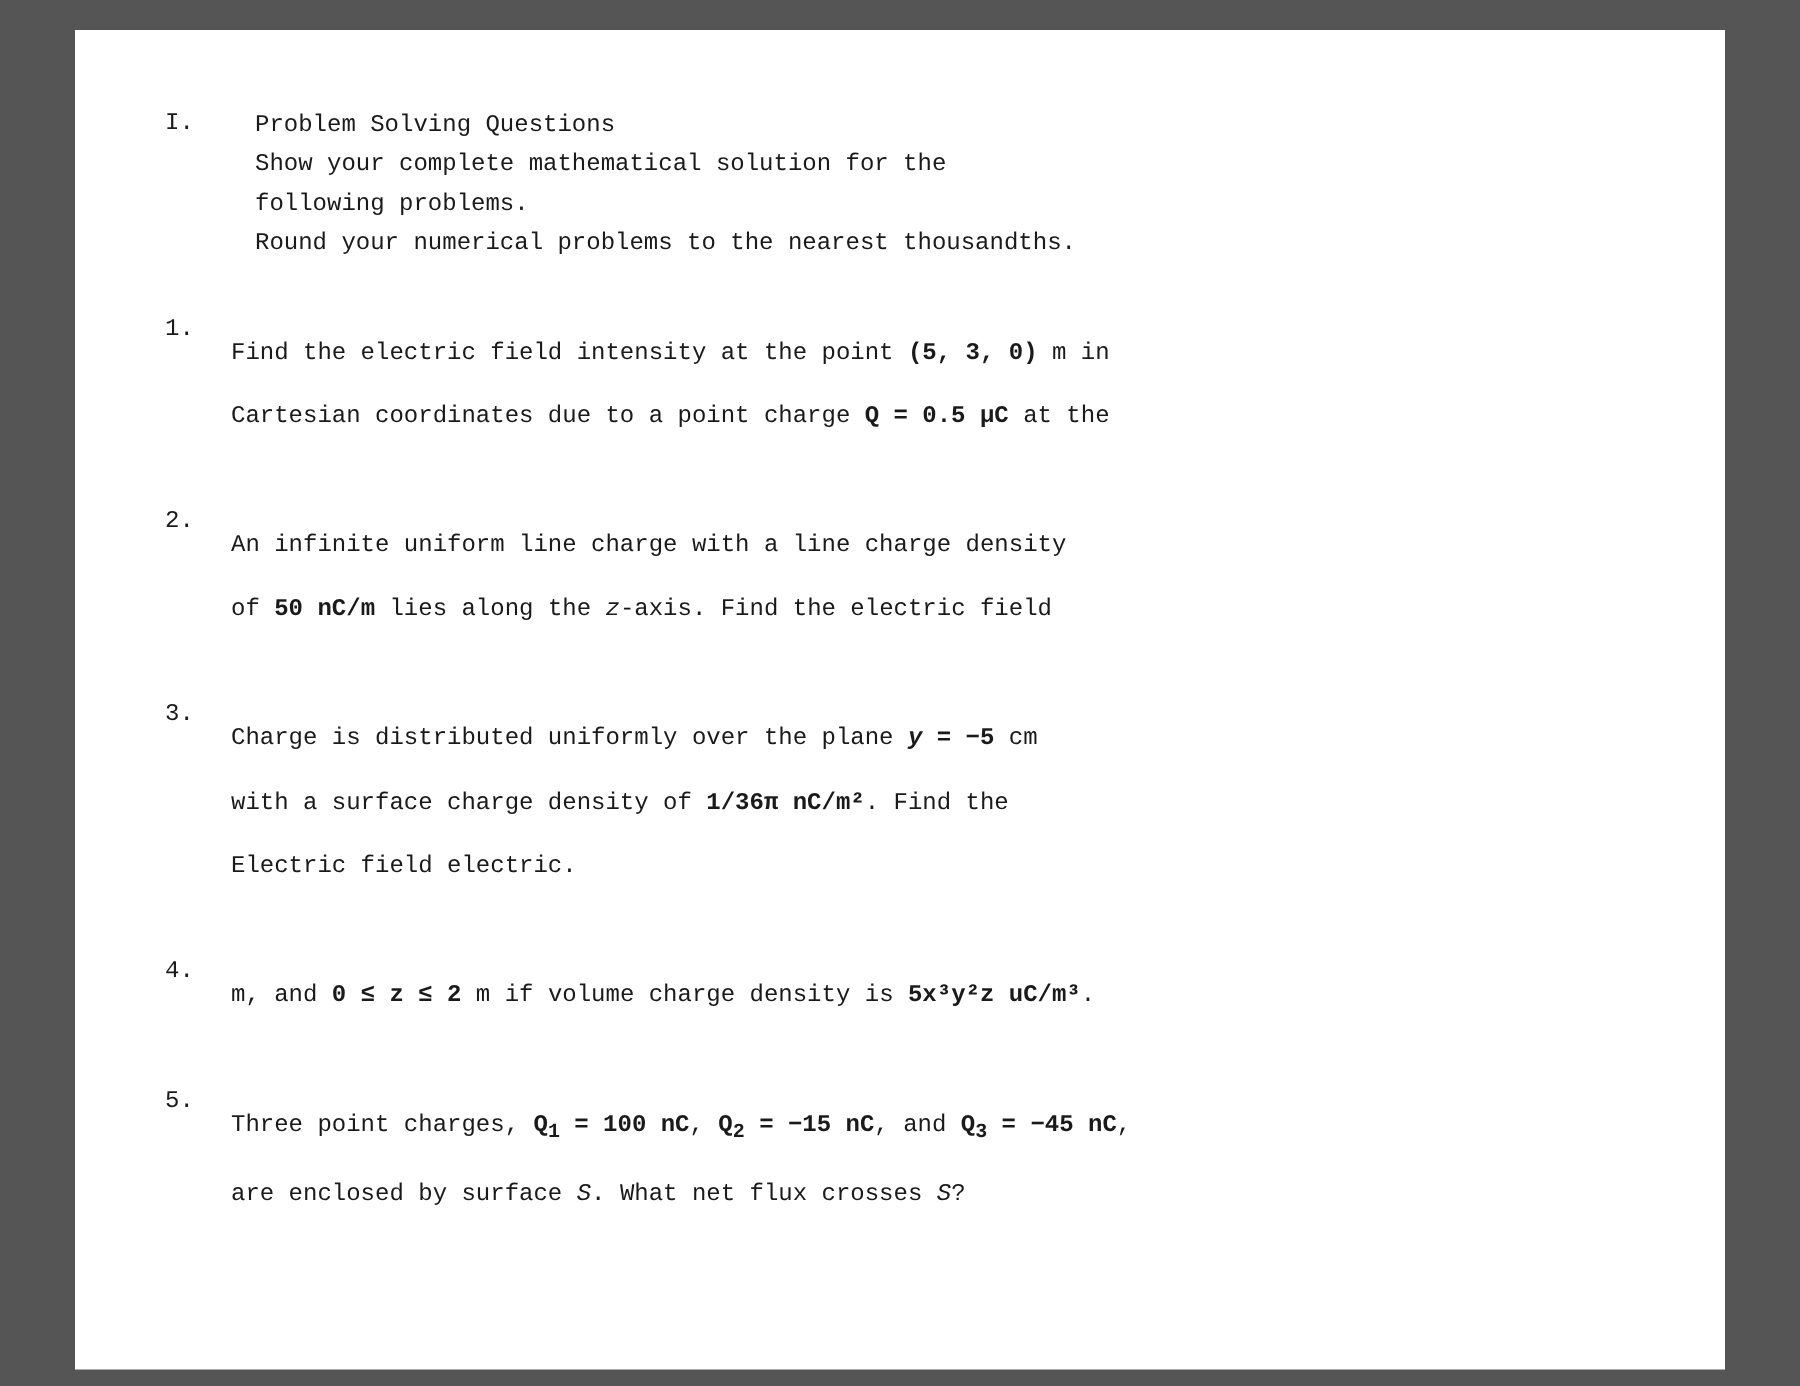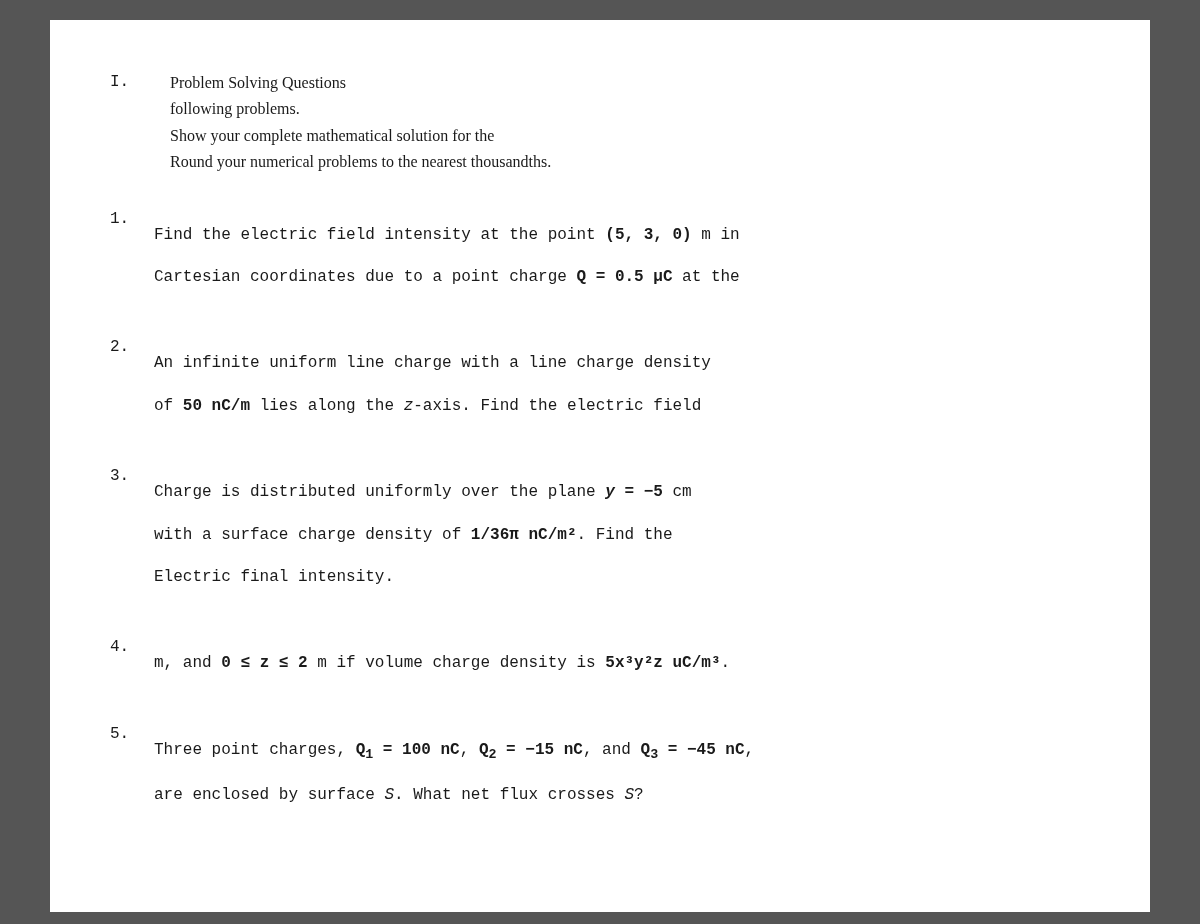--- a/index.html
+++ b/index.html
@@ -38,21 +38,20 @@
       margin-bottom: 30px;
     }
 
     .section-i-label {
       min-width: 60px;
       font-weight: normal;
     }
 
     .section-i-body {
       flex: 1;
-      font-family: Liberation Serif, serif;
     }
 
     .section-i-body p {
       margin: 0;
       line-height: 1.65;
     }
 
     .problem {
       margin-bottom: 28px;
       padding-left: 0;
@@ -86,22 +85,22 @@
 </head>
 <body>
 
 <div class="page-container">
   <div class="content">
 
     <div class="section-i">
       <div class="section-i-label">I.</div>
       <div class="section-i-body">
         <p>Problem Solving Questions</p>
+        <p>Show your complete mathematical solution for the</p>
         <p>following problems.</p>
-        <p>Show your complete mathematical solution for the</p>
         <p>Round your numerical problems to the nearest thousandths.</p>
       </div>
     </div>
 
     <div class="problem">
       <div class="problem-line">
         <span class="problem-number">1.</span>
         <div class="problem-body">
           <p>Find the electric field intensity at the point <span class="bold">(5, 3, 0)</span> m in</p>
           <p>Cartesian coordinates due to a point charge <span class="bold">Q = 0.5 μC</span> at the</p>
@@ -118,21 +117,21 @@
         </div>
       </div>
     </div>
 
     <div class="problem">
       <div class="problem-line">
         <span class="problem-number">3.</span>
         <div class="problem-body">
           <p>Charge is distributed uniformly over the plane <span class="bold"><em>y</em> = −5</span> cm</p>
           <p>with a surface charge density of <span class="bold">1/36π nC/m²</span>. Find the</p>
-          <p>Electric final intensity.</p>
+          <p>Electric field electric.</p>
         </div>
       </div>
     </div>
 
     <div class="problem">
       <div class="problem-line">
         <span class="problem-number">4.</span>
         <div class="problem-body">
           <p>m,  and <span class="bold">0 ≤ z ≤ 2</span> m if volume charge density is <span class="bold">5x³y²z uC/m³</span>.</p>
         </div>

